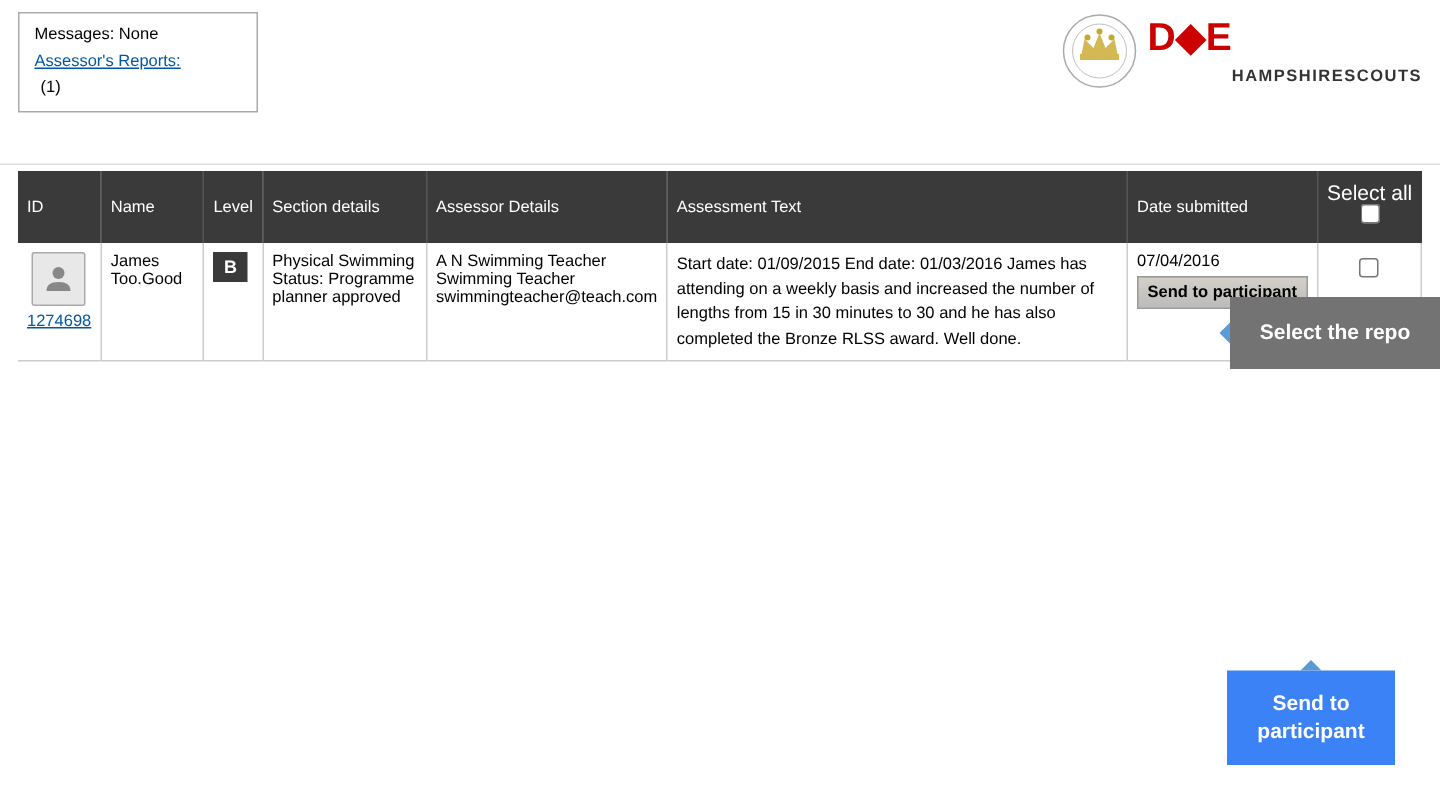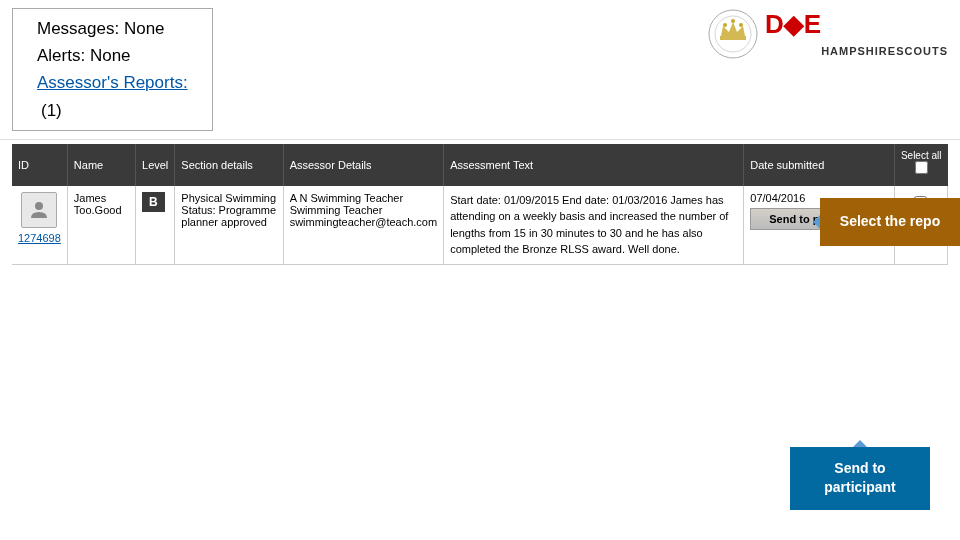--- a/index.html
+++ b/index.html
@@ -20,22 +20,22 @@
       display: flex;
       justify-content: space-between;
       align-items: flex-start;
       border-bottom: 1px solid #ddd;
       min-height: 110px;
     }
 
     .messages-panel {
       background: #fff;
       border: 1px solid #aaa;
-      padding: 6px 24px;
-      font-size: 17px;
+      padding: 6px 10px;
+      font-size: 11px;
       min-width: 160px;
       line-height: 1.6;
     }
 
     .messages-panel a {
       color: #0057a8;
       text-decoration: underline;
       cursor: pointer;
     }
 
@@ -158,40 +158,40 @@
       line-height: 1.5;
     }
 
     .assessment-text strong {
       font-weight: normal;
     }
 
     .send-btn {
       background: linear-gradient(to bottom, #d4d0c8, #bbb);
       border: 1px solid #999;
-      padding: 4px 18px;
+      padding: 4px 6px;
       font-size: 11px;
       cursor: pointer;
       white-space: nowrap;
       margin-top: 4px;
       display: block;
       font-weight: bold;
     }
 
     .checkbox-cell {
       text-align: center;
       padding-top: 10px;
     }
 
     
     .tooltip-select-repo {
       position: absolute;
       right: 0;
       top: 198px;
-      background: #a16207;
+      background: #737373;
       color: #fff;
       padding: 14px 16px;
       font-size: 14px;
       font-weight: bold;
       text-align: center;
       width: 140px;
       line-height: 1.4;
       z-index: 10;
     }
 
@@ -202,27 +202,27 @@
       top: 50%;
       transform: translateY(-50%);
       border: 7px solid transparent;
       border-right-color: #5b9bd5;
     }
 
     .tooltip-send {
       position: absolute;
       right: 30px;
       bottom: 30px;
-      background: #0369a1;
+      background: #3b82f6;
       color: #fff;
       padding: 12px 16px;
       font-size: 14px;
       font-weight: bold;
       text-align: center;
-      width: 140px;
+      width: 112px;
       line-height: 1.4;
       z-index: 10;
       margin-top: 29px;
     }
 
     .tooltip-send::before {
       content: '';
       position: absolute;
       top: -14px;
       left: 50%;
@@ -268,21 +268,20 @@
       margin-top: 34px;
     }
   </style>
 </head>
 <body>
 
 <div class="top-bar">
   <div style="display:flex; align-items:flex-start; gap:0;">
     <div class="messages-panel">
       <div>Messages: None</div>
-      <div>Alerts: None</div>
       <div>
         <a>Assessor's Reports:</a>
       </div>
       <div style="padding-left:4px;">(1)</div>
     </div>
   </div>
 
   <div class="dofe-logo">
     <svg class="dofe-emblem" viewBox="0 0 52 52">
       <circle cx="26" cy="26" r="24" fill="none" stroke="#aaa" stroke-width="1"></circle>
@@ -322,21 +321,21 @@
         <th>
           <a>Assessor Details</a>
         </th>
         <th>
           <a>Assessment Text</a>
         </th>
         <th>
           <a>Date submitted</a>
         </th>
         <th>
-          <div style="font-size:10px; text-align:center;">Select all</div>
+          <div style="font-size:14px; text-align:center;">Select all</div>
           <div class="select-all-cell">
             <input type="checkbox" style="">
           </div>
         </th>
       </tr>
     </thead>
     <tbody>
       <tr>
         <td class="avatar-cell">
           <div class="avatar">

